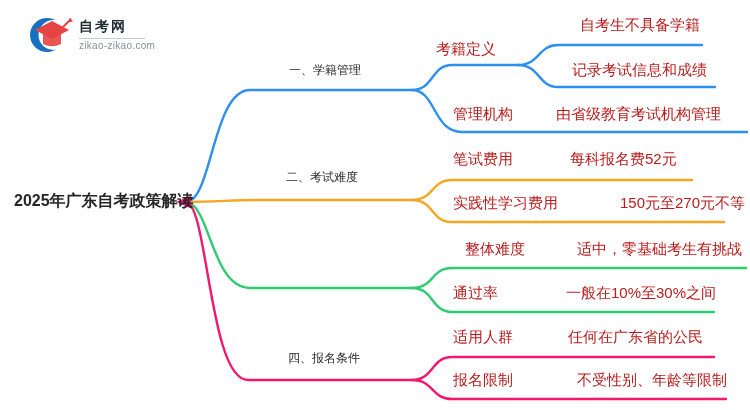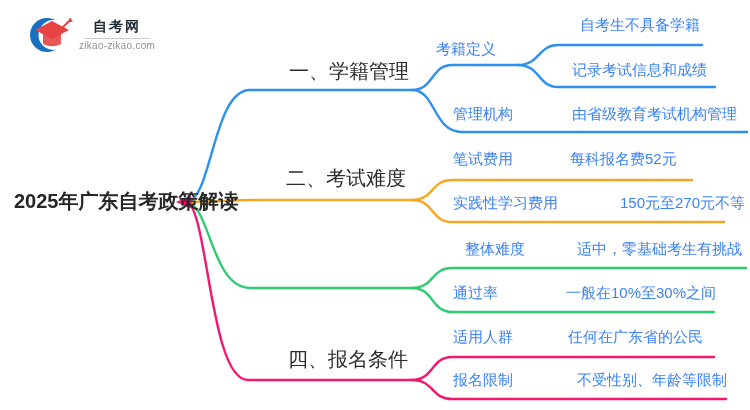--- a/index.html
+++ b/index.html
@@ -3,27 +3,27 @@
 <meta charset="utf-8">
 <style>
   html,body{margin:0;padding:0;}
   body{
     width:750px;height:410px;background:#ffffff;position:relative;overflow:hidden;
     font-family:"Liberation Sans","DejaVu Sans",sans-serif;
   }
   .canvas{position:absolute;left:0;top:0;width:750px;height:410px;}
   svg.lines{position:absolute;left:0;top:0;}
   .lbl{
-    position:absolute;white-space:nowrap;color:#3b82f6;font-size:15px;line-height:20px;
+    position:absolute;white-space:nowrap;color:#b91c1c;font-size:15px;line-height:20px;
   }
-  .branch-lbl{font-size:20px;line-height:21px;color:#2b2b2b;}
-  .root-lbl{font-size:20px;line-height:24px;font-weight:600;color:#262626;}
+  .branch-lbl{font-size:12px;line-height:21px;color:#2b2b2b;font-family:Liberation Mono, monospace;}
+  .root-lbl{font-size:16px;line-height:24px;font-weight:600;color:#262626;}
   
   .logo{position:absolute;left:28px;top:12px;display:flex;align-items:center;gap:5px;}
-  .logo-text{display:flex;flex-direction:column;align-items:center;}
+  .logo-text{display:flex;flex-direction:column;align-items:flex-start;}
   .logo-name{font-size:14px;font-weight:bold;color:#1f2a33;letter-spacing:2px;}
   .logo-divider{width:66px;height:1px;background:#c9cdd2;margin:2px 0 1px 0;}
   .logo-domain{font-size:10px;color:#8a9199;letter-spacing:0.3px;}
 </style>
 </head>
 <body>
 
 <div class="canvas">
 
   <svg class="lines" width="750" height="410" viewBox="0 0 750 410">
@@ -54,21 +54,21 @@
   <div class="lbl root-lbl" style="left:14px;top:189px">2025年广东自考政策解读</div>
 
   <div class="lbl branch-lbl" style="left:289px;top:61px">一、学籍管理</div>
   <div class="lbl branch-lbl" style="left:286px;top:168px">二、考试难度</div>
   <div class="lbl branch-lbl" style="left:288px;top:349px">四、报名条件</div>
 
   <div class="lbl" style="left:436px;top:39px">考籍定义</div>
   <div class="lbl" style="left:580px;top:15px">自考生不具备学籍</div>
   <div class="lbl" style="left:572px;top:60px">记录考试信息和成绩</div>
   <div class="lbl" style="left:453px;top:104px">管理机构</div>
-  <div class="lbl" style="left:572px;top:104px">由省级教育考试机构管理</div>
+  <div class="lbl" style="left:556px;top:104px">由省级教育考试机构管理</div>
 
   <div class="lbl" style="left:453px;top:149px">笔试费用</div>
   <div class="lbl" style="left:570px;top:149px">每科报名费52元</div>
   <div class="lbl" style="left:453px;top:193px">实践性学习费用</div>
   <div class="lbl" style="left:620px;top:193px">150元至270元不等</div>
 
   <div class="lbl" style="left:465px;top:239px">整体难度</div>
   <div class="lbl" style="left:577px;top:239px">适中，零基础考生有挑战</div>
   <div class="lbl" style="left:453px;top:283px">通过率</div>
   <div class="lbl" style="left:566px;top:283px">一般在10%至30%之间</div>

